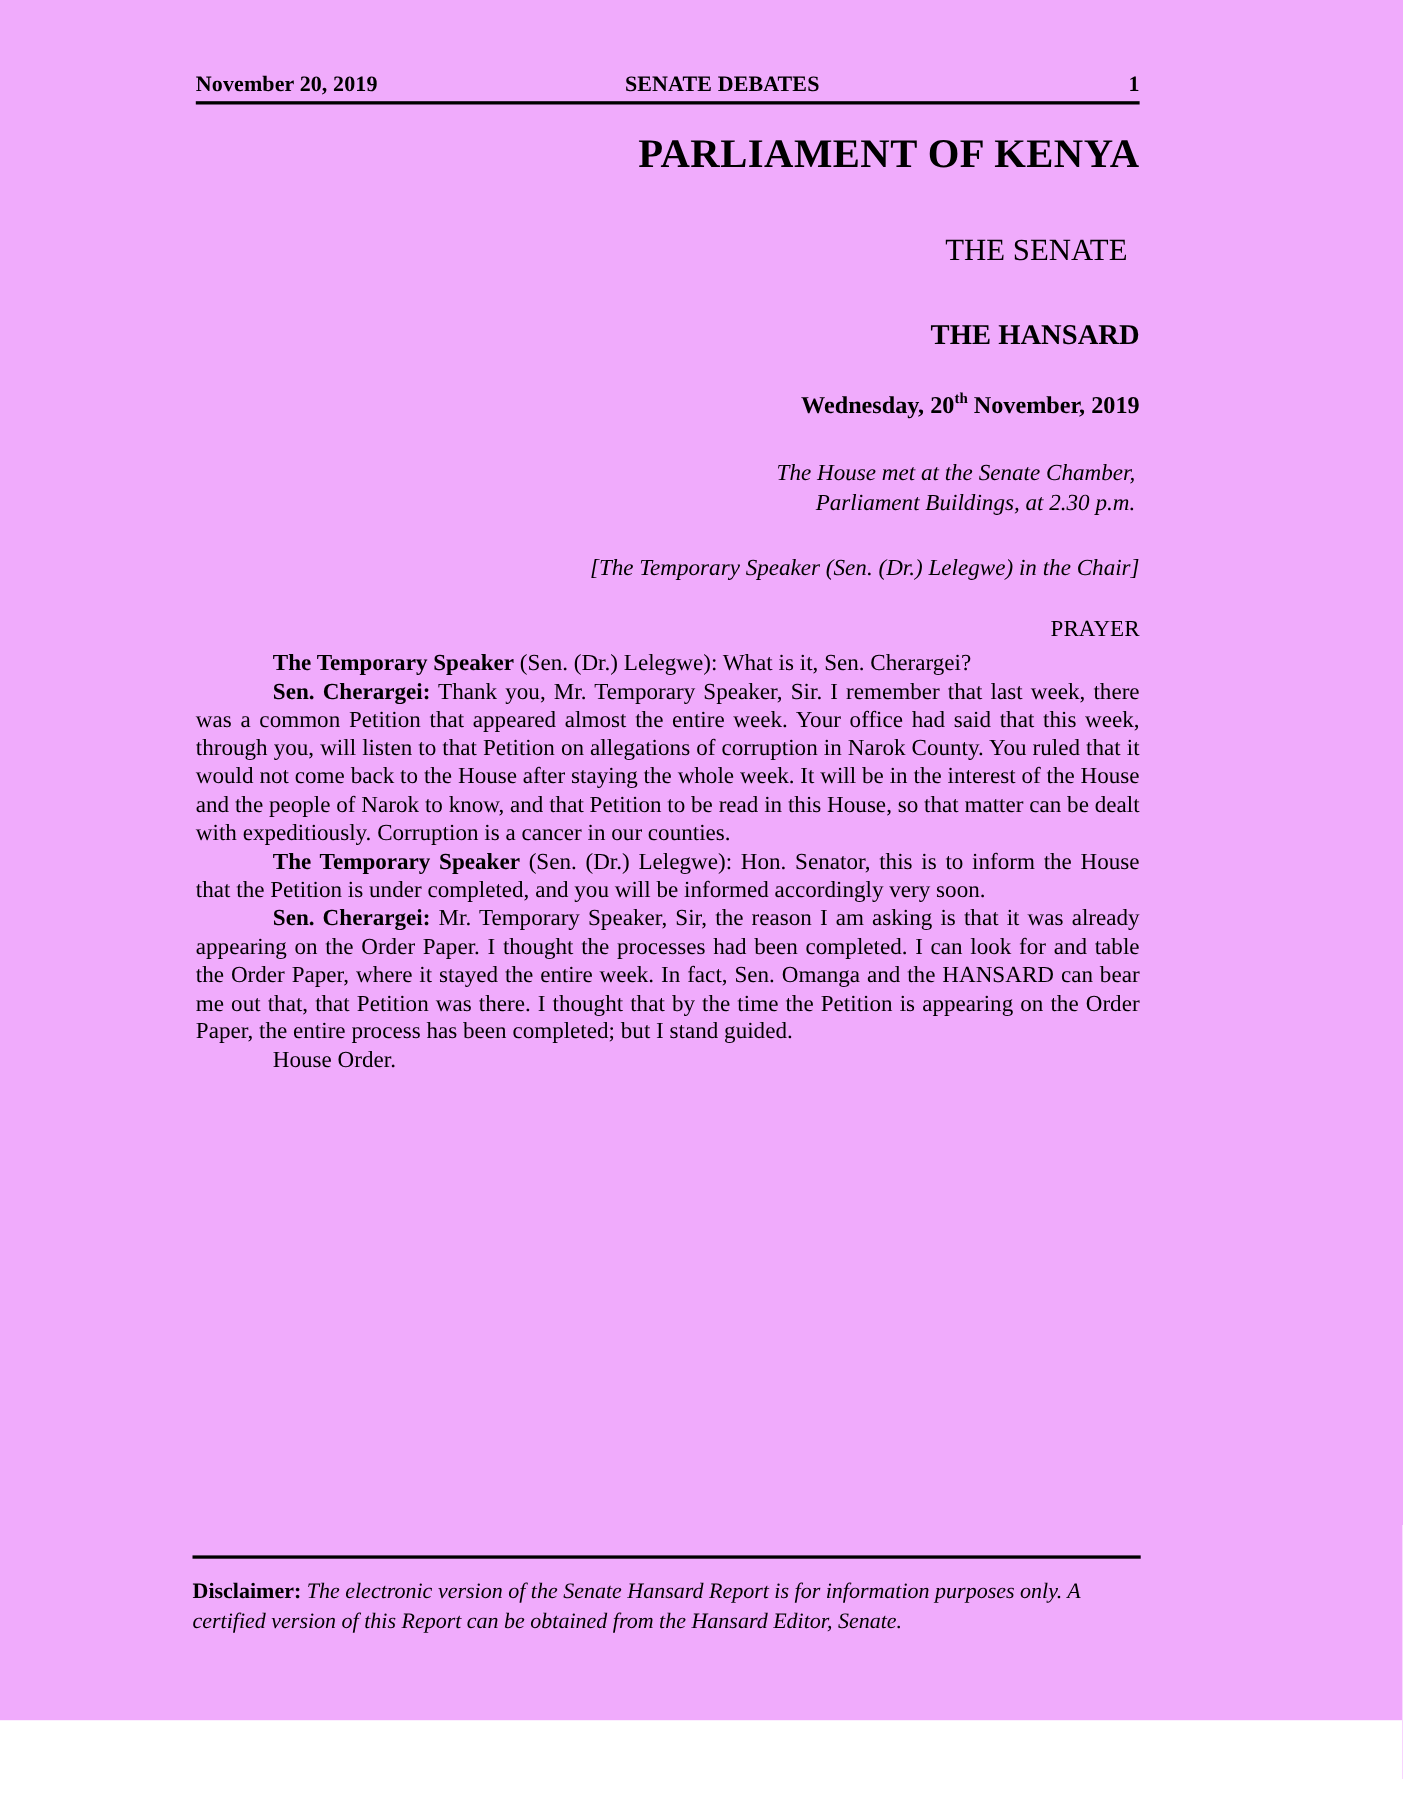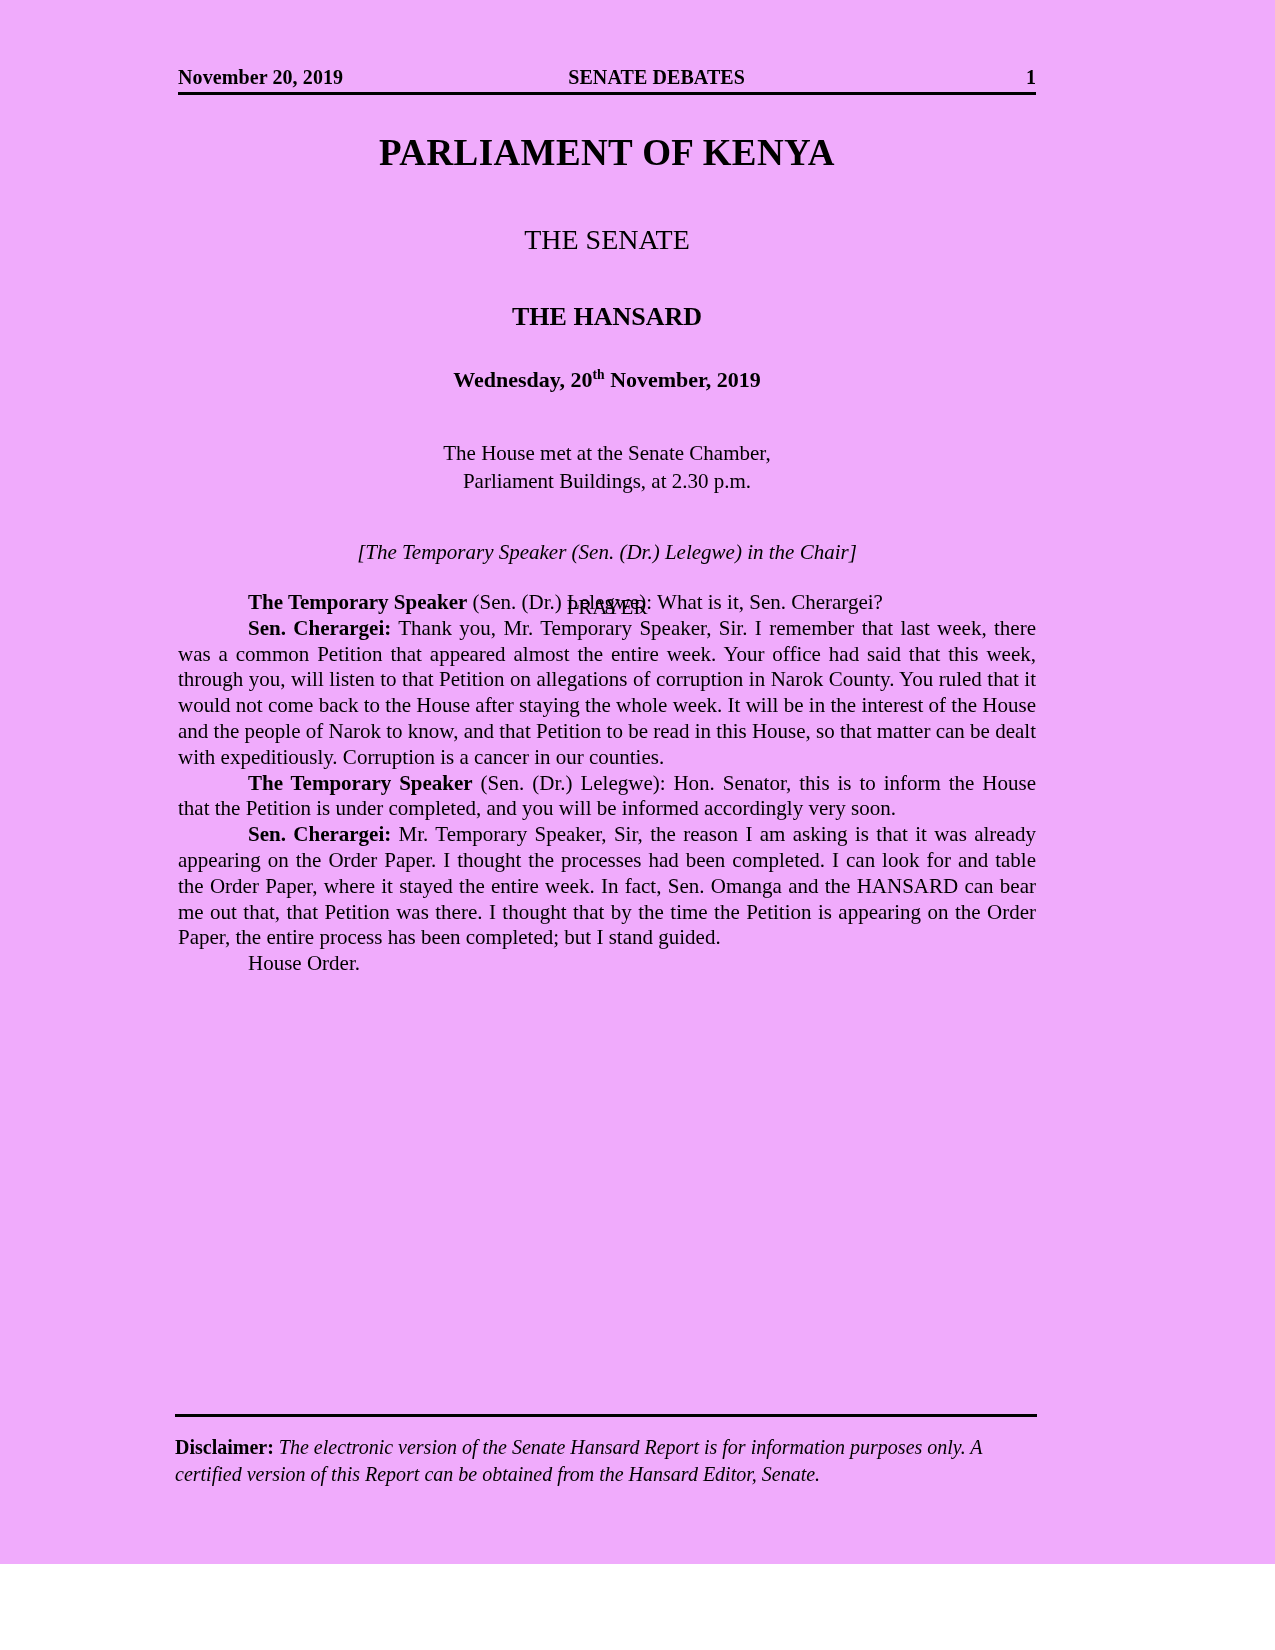--- a/index.html
+++ b/index.html
@@ -45,23 +45,23 @@
   .running-header .hdr-page {
     flex: 0 0 auto;
     min-width: 14px;
     text-align: right;
   }
 
   
   .titleblock {
     position: absolute;
     left: 178px;
-    top: 132px;
+    top: 120px;
     width: 858px;
-    text-align: center;
+    text-align: right;
   }
   .doc-title {
     font-size: 37px;
     font-weight: bold;
     letter-spacing: 0.4px;
     margin: 0;
     line-height: 1.15;
   }
   .doc-subtitle {
     font-size: 28px;
@@ -84,21 +84,22 @@
     padding-top: 35px;
     line-height: 1.15;
   }
   .doc-date sup {
     font-size: 0.62em;
     vertical-align: super;
     line-height: 0;
   }
   .meeting {
     font-size: 21px;
-    margin: 16px;
+    font-style: italic;
+    margin: 4px;
     padding-top: 32px;
     line-height: 1.32;
   }
   .chair {
     font-size: 21px;
     font-style: italic;
     margin: 0;
     padding-top: 28px;
     line-height: 1.3;
   }

